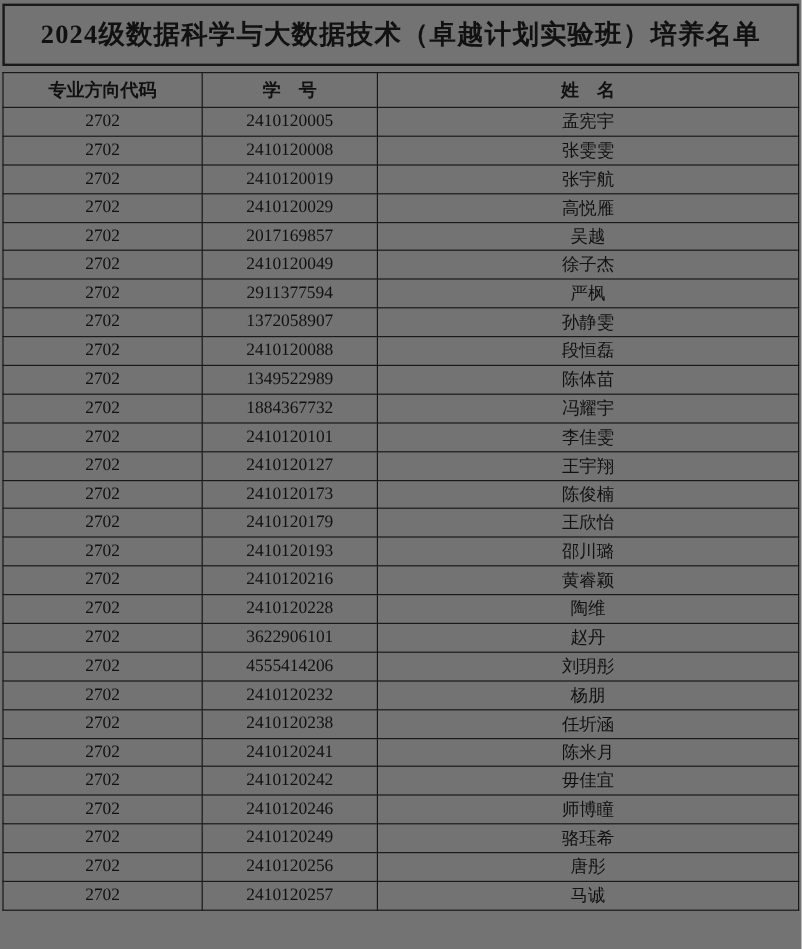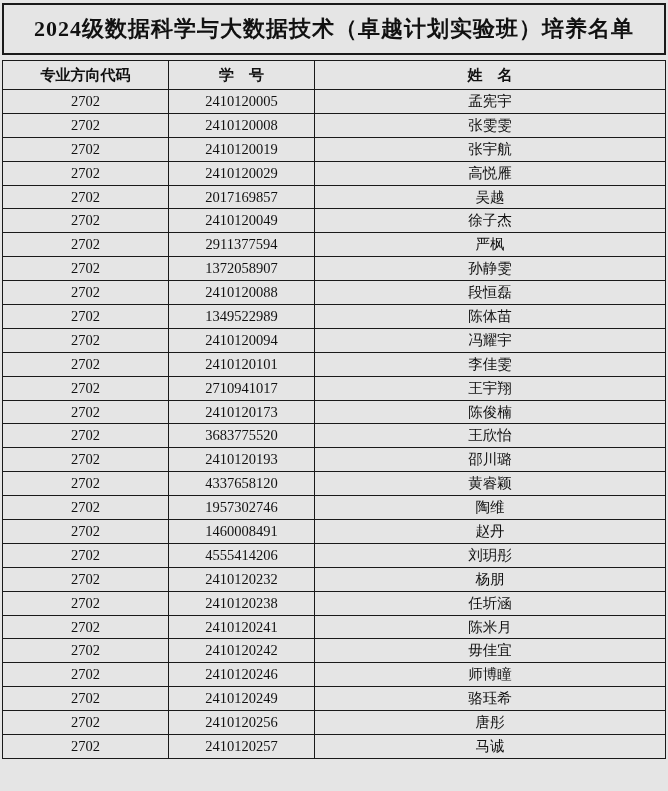--- a/index.html
+++ b/index.html
@@ -5,21 +5,21 @@
   html, body {
     margin: 0;
     padding: 0;
     background: #ffffff;
   }
   .page {
     width: 668px;
     height: 791px;
     box-sizing: border-box;
     padding: 3px 2px 0 2px;
-    background: #e5e5e5;
+    background: #737373;
     font-family: "Liberation Serif", "DejaVu Serif", serif;
     color: #111111;
     overflow: hidden;
   }
   .title-box {
     border: 2px solid #1a1a1a;
     height: 48px;
     display: flex;
     align-items: center;
     justify-content: center;
@@ -123,61 +123,61 @@
           <td>2410120088</td>
           <td>段恒磊</td>
         </tr>
         <tr>
           <td>2702</td>
           <td>1349522989</td>
           <td>陈体苗</td>
         </tr>
         <tr>
           <td>2702</td>
-          <td>2410120094</td>
+          <td>1884367732</td>
           <td>冯耀宇</td>
         </tr>
         <tr>
           <td>2702</td>
           <td>2410120101</td>
           <td>李佳雯</td>
         </tr>
         <tr>
           <td>2702</td>
-          <td>2710941017</td>
+          <td>2410120127</td>
           <td>王宇翔</td>
         </tr>
         <tr>
           <td>2702</td>
           <td>2410120173</td>
           <td>陈俊楠</td>
         </tr>
         <tr>
           <td>2702</td>
-          <td>3683775520</td>
+          <td>2410120179</td>
           <td>王欣怡</td>
         </tr>
         <tr>
           <td>2702</td>
           <td>2410120193</td>
           <td>邵川璐</td>
         </tr>
         <tr>
           <td>2702</td>
-          <td>4337658120</td>
+          <td>2410120216</td>
           <td>黄睿颖</td>
         </tr>
         <tr>
           <td>2702</td>
-          <td>1957302746</td>
+          <td>2410120228</td>
           <td>陶维</td>
         </tr>
         <tr>
           <td>2702</td>
-          <td>1460008491</td>
+          <td>3622906101</td>
           <td>赵丹</td>
         </tr>
         <tr>
           <td>2702</td>
           <td>4555414206</td>
           <td>刘玥彤</td>
         </tr>
         <tr>
           <td>2702</td>
           <td>2410120232</td>

